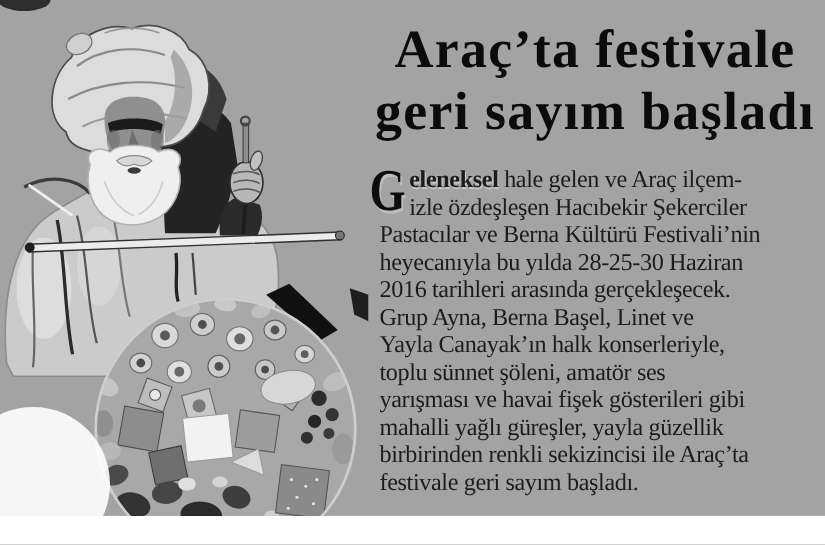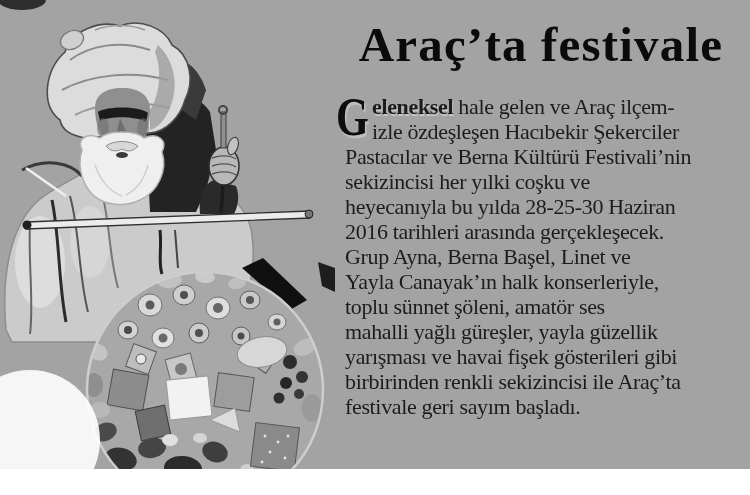--- a/index.html
+++ b/index.html
@@ -224,34 +224,34 @@
       </g>
 
       <ellipse cx="30" cy="440" rx="70" ry="70" fill="#ffffff" opacity="0.9"></ellipse>
     </svg>
   </div>
 
   <div class="article">
 
     <h1 class="headline">
       <span>Araç’ta festivale</span>
+      <span>geri sayım başladı</span>
     </h1>
 
     <div class="body">
       <span class="dropcap">G</span>
 
       <div class="line indent"><span class="lead-bold">eleneksel</span><span> hale gelen ve Araç ilçem-</span></div>
 
       <div class="line indent">izle özdeşleşen Hacıbekir Şekerciler</div>
       <div class="line">Pastacılar ve Berna Kültürü Festivali’nin</div>
-      <div class="line">sekizincisi her yılki coşku ve</div>
       <div class="line">heyecanıyla bu yılda 28-25-30 Haziran</div>
       <div class="line">2016 tarihleri arasında gerçekleşecek.</div>
       <div class="line">Grup Ayna, Berna Başel, Linet ve</div>
       <div class="line">Yayla Canayak’ın halk konserleriyle,</div>
       <div class="line">toplu sünnet şöleni, amatör ses</div>
+      <div class="line">yarışması ve havai fişek gösterileri gibi</div>
       <div class="line">mahalli yağlı güreşler, yayla güzellik</div>
-      <div class="line">yarışması ve havai fişek gösterileri gibi</div>
       <div class="line">birbirinden renkli sekizincisi ile Araç’ta</div>
       <div class="line">festivale geri sayım başladı.</div>
     </div>
   </div>
 </div>
 
 </body></html>

